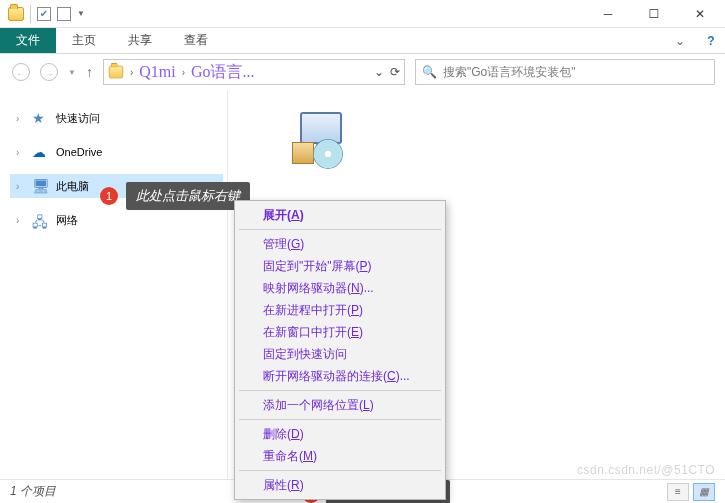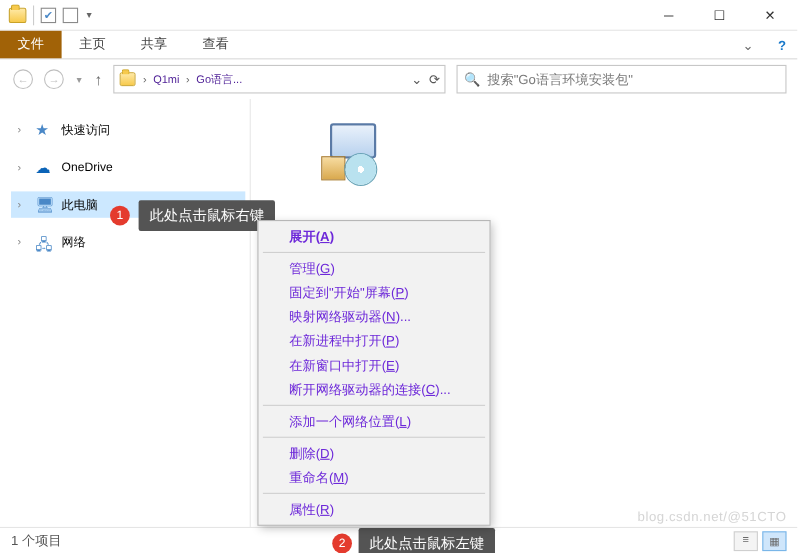--- a/index.html
+++ b/index.html
@@ -15,72 +15,72 @@
   .qat .chev { color:#666; font-size:8px; }
   .titlebar .title { margin-left: 8px; font-size: 12px; }
   .winbtns { margin-left: auto; display: flex; }
   .winbtns div { width: 46px; height: 28px; display:flex; align-items:center; justify-content:center; color:#333; font-size:12px; }
   .winbtns .min::before { content:"─"; }
   .winbtns .max::before { content:"☐"; }
   .winbtns .close::before { content:"✕"; }
 
   
   .ribbon { height: 26px; display:flex; align-items:stretch; border-bottom:1px solid #d9d9d9; }
-  .ribbon .filetab { background:#a16207; color:#fff; padding: 0 16px; display:flex; align-items:center; font-size:12px; }
+  .ribbon .filetab { background:#0f766e; color:#fff; padding: 0 16px; display:flex; align-items:center; font-size:12px; }
   .ribbon .tab { padding: 0 16px; display:flex; align-items:center; font-size:12px; color:#444; }
   .ribbon .expand { margin-left:auto; width:34px; display:flex; align-items:center; justify-content:center; color:#666; }
   .ribbon .help { width:28px; display:flex; align-items:center; justify-content:center; color:#1979ca; font-weight:bold; }
 
   
   .navrow { height: 36px; display:flex; align-items:center; gap:10px; padding: 4px 10px 4px 12px; }
   .navbtns { display:flex; align-items:center; gap:10px; color:#bfbfbf; }
   .navbtns .circ { width:18px; height:18px; border-radius:50%; border:1.5px solid #bfbfbf; display:flex; align-items:center; justify-content:center; font-size:10px; color:#bfbfbf; }
   .navbtns .drop { font-size:8px; color:#9a9a9a; }
   .navbtns .up { font-size:14px; color:#6a6a6a; }
   .addr { flex:1; height:26px; border:1px solid #c7c7c7; display:flex; align-items:center; padding:0 4px; gap:6px; }
-  .addr .crumb { display:flex; align-items:center; gap:4px; font-size:10px; color:#4c1d95; }
+  .addr .crumb { display:flex; align-items:center; gap:4px; font-size:16px; color:#8b5cf6;font-family:Liberation Serif, serif; }
   .addr .sep { color:#666; font-size:10px; }
   .addr .spacer { flex:1; }
   .addr .end { display:flex; gap:6px; color:#555; }
   .searchbox { width: 300px; height:26px; border:1px solid #c7c7c7; display:flex; align-items:center; padding:0 6px; color:#7a7a7a; gap:6px; }
   .searchbox .mag { font-size:12px; }
 
   
   .main { position:absolute; top:90px; left:0; right:0; bottom:24px; display:flex; }
   .tree { width: 228px; border-right:1px solid #e8e8e8; padding: 16px 4px 4px 10px; }
   .tree .node { display:flex; align-items:center; gap:6px; height:24px; padding-left:6px; position:relative; }
   .tree .node .exp { width:10px; color:#888; font-size:10px; }
   .tree .node .lbl { font-size:11px; }
   .tree .sel { background:#cce8ff; }
   .ico { width:18px; height:16px; display:inline-block; }
   .ico-star { color:#4a88c7; font-size:14px; }
   .ico-cloud { color:#0a63b7; font-size:14px; }
   .ico-pc { color:#4a88c7; font-size:14px; }
   .ico-net { color:#4a88c7; font-size:14px; }
   .badge { position:absolute; width:18px; height:18px; border-radius:50%; background:#e43b2e; color:#fff; font-size:11px; display:flex; align-items:center; justify-content:center; }
-  .tip { position:absolute; background:#545454; color:#fff; font-size:13px; padding:5px 10px; border-radius:2px; white-space:nowrap; }
+  .tip { position:absolute; background:#545454; color:#fff; font-size:13px; padding:5px 10px; border-radius:2px; white-space:nowrap;font-style:italic; }
 
   
   .content { flex:1; position:relative; padding: 18px 0 0 62px; }
   .fileicon { width:64px; height:64px; position:relative; }
   .fileicon .monitor { position:absolute; left:10px; top:4px; width:42px; height:32px; background:linear-gradient(#e9f1fb,#b9d2ee); border:2px solid #5a7aa6; border-radius:3px; }
   .fileicon .stand { position:absolute; left:26px; top:36px; width:12px; height:6px; background:#889; }
   .fileicon .base { position:absolute; left:20px; top:42px; width:24px; height:4px; background:#aab; border-radius:2px; }
   .fileicon .disc { position:absolute; left:24px; top:32px; width:28px; height:28px; border-radius:50%; background:radial-gradient(circle at 50% 50%, #fff 0 3px, #b9e2ef 3px 14px, #7db7c9 14px); box-shadow:0 0 0 1px #6aa4b7; }
   .fileicon .box { position:absolute; left:2px; top:34px; width:22px; height:22px; background:linear-gradient(#f7dca1,#d9a94e); border:1px solid #a97b2c; }
 
   
   .ctxmenu { position:absolute; left:234px; top:200px; width:212px; background:#f2f2f2; border:1px solid #b7b7b7; box-shadow:2px 3px 8px rgba(0,0,0,.25); padding:3px 2px; z-index:10; }
   .ctxmenu .mi { height:22px; display:flex; align-items:center; padding:0 12px 0 26px; font-size:12px; color:#6d28d9; white-space:nowrap; }
   .ctxmenu .mi.bold { font-weight:600; }
   .ctxmenu hr { border:none; border-top:1px solid #cfcfcf; margin:3px 2px; }
   .ctxmenu .mi u{ text-decoration: underline; }
 
   
-  .status { position:absolute; left:0; right:0; bottom:0; height:24px; border-top:1px solid #e5e5e5; display:flex; align-items:center; padding:0 10px; font-size:12px; color:#555; }
+  .status { position:absolute; left:0; right:0; bottom:0; height:24px; border-top:1px solid #e5e5e5; display:flex; align-items:center; padding:0 10px; font-size:12px; color:#555;font-style:italic; }
   .status .views { margin-left:auto; display:flex; gap:4px; }
   .status .vw { width:22px; height:18px; border:1px solid #cfcfcf; background:#f4f4f4; display:flex; align-items:center; justify-content:center; font-size:10px; color:#6a6a6a;}
   .status .vw.active { background:#cfe6fb; border-color:#7ab6e8; }
 
   .watermark { position:absolute; right:10px; bottom:26px; color:#d5d5d5; font-size:12px; letter-spacing:.5px; pointer-events:none; }
 </style>
 </head>
 <body>
 
 <div class="titlebar">
@@ -175,20 +175,21 @@
 <span class="tip" style="left:126px; top:182px;">此处点击鼠标右键</span>
 
 <div class="ctxmenu" id="ctxmenu">
     <div class="mi bold">展开(<u>A</u>)</div>
     <hr>
     <div class="mi">管理(<u>G</u>)</div>
     <div class="mi">固定到"开始"屏幕(<u>P</u>)</div>
     <div class="mi">映射网络驱动器(<u>N</u>)...</div>
     <div class="mi">在新进程中打开(<u>P</u>)</div>
     <div class="mi">在新窗口中打开(<u>E</u>)</div>
+    <div class="mi">固定到快速访问</div>
     <div class="mi">断开网络驱动器的连接(<u>C</u>)...</div>
     <hr>
     <div class="mi">添加一个网络位置(<u>L</u>)</div>
     <hr>
     <div class="mi">删除(<u>D</u>)</div>
     <div class="mi">重命名(<u>M</u>)</div>
     <hr>
     <div class="mi">属性(<u>R</u>)</div>
   </div>
 
@@ -196,13 +197,13 @@
 <span class="tip" style="left:326px; top:480px;">此处点击鼠标左键</span>
 
 <div class="status">
   <span>1 个项目</span>
   <div class="views">
     <div class="vw">≡</div>
     <div class="vw active">▦</div>
   </div>
 </div>
 
-<span class="watermark">blog.csdn.net/@51CTO</span>
+<span class="watermark">csdn.csdn.net/@51CTO</span>
 
 </body></html>

